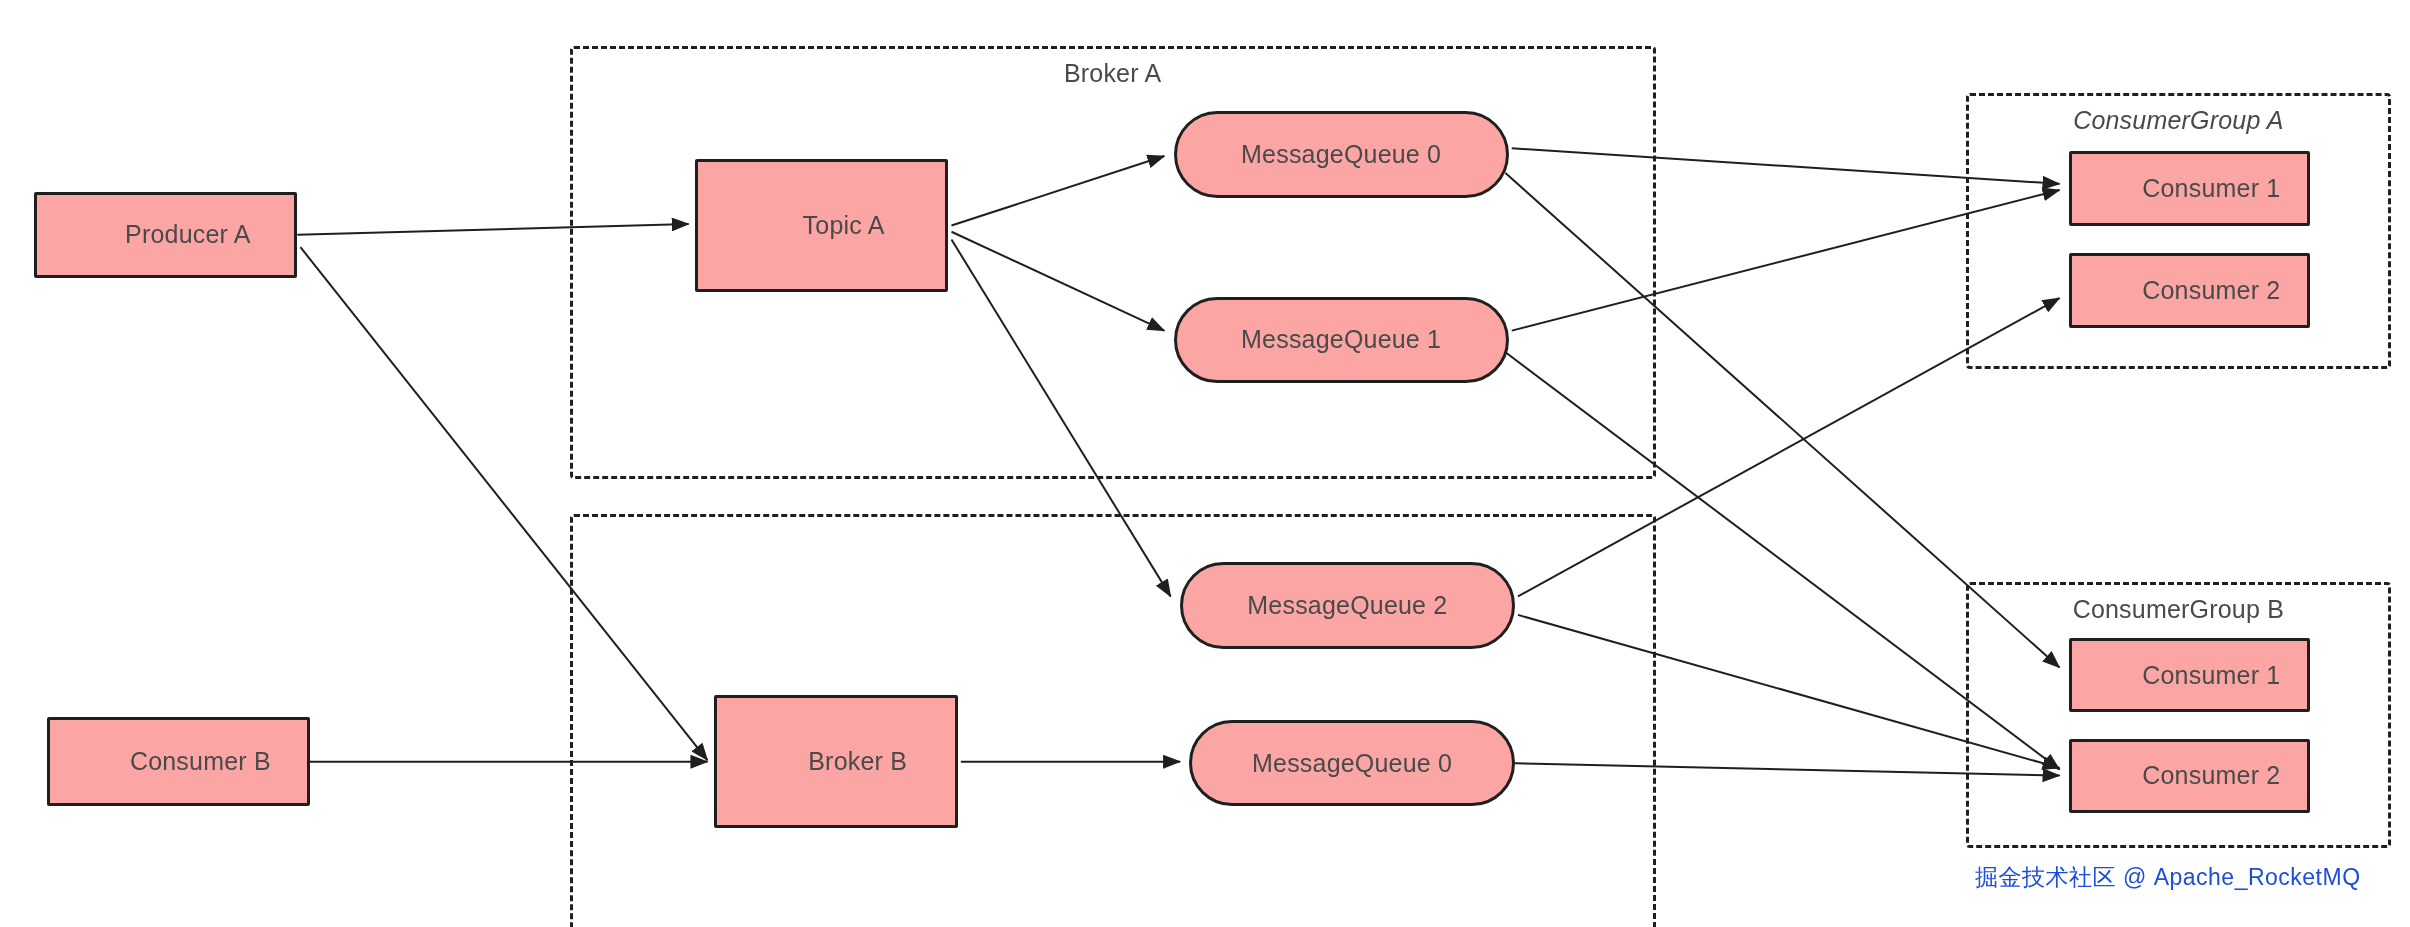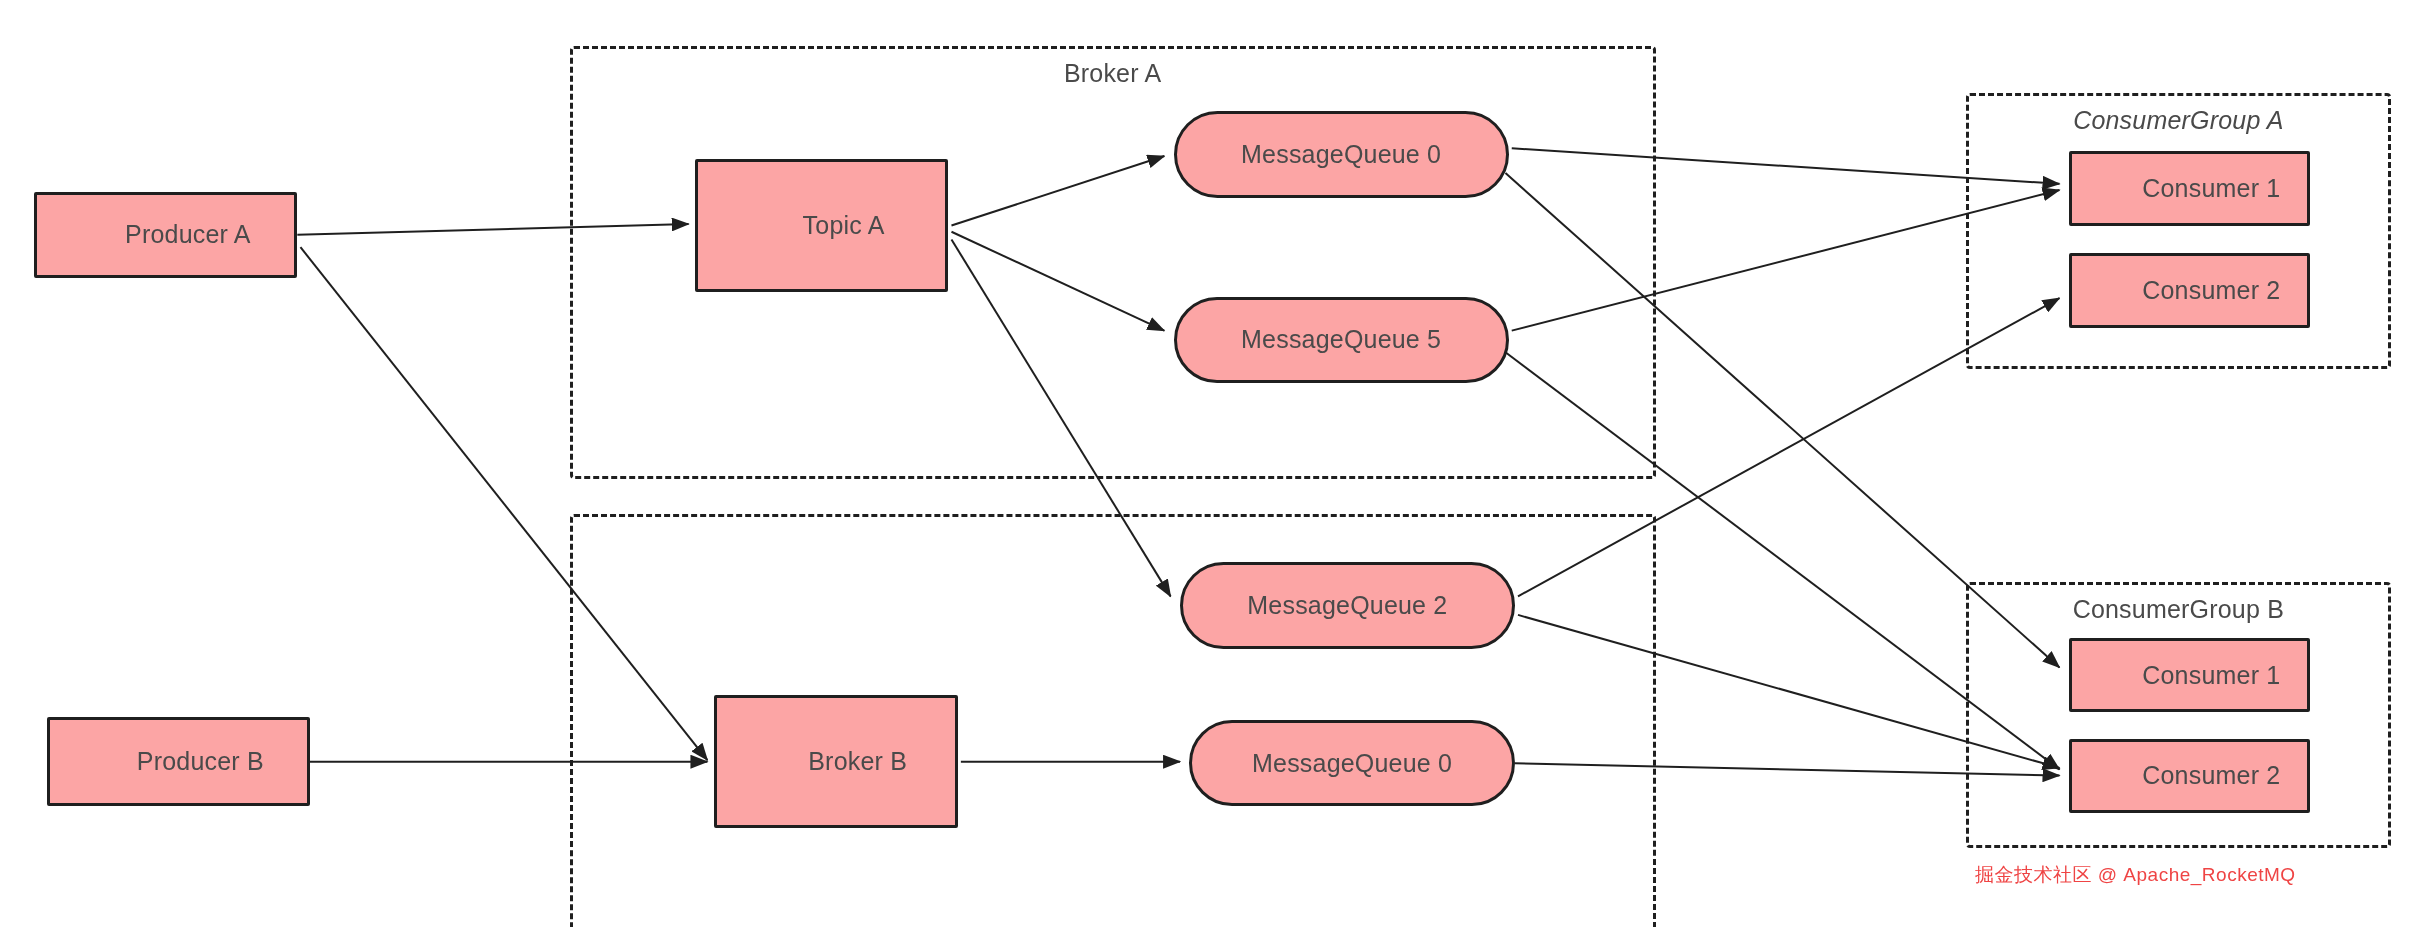--- a/index.html
+++ b/index.html
@@ -56,22 +56,22 @@
     font-size: 25px;
     letter-spacing: 0.2px;
     white-space: nowrap;
     z-index: 5;
   }
   .node.rect    { border-radius: 2px; padding-left: 44px; }
   .node.stadium { border-radius: 999px; }
 
   .watermark {
     position: absolute;
-    color: #ef4444;
-    font-size: 19px;
+    color: #1d4ed8;
+    font-size: 23px;
     white-space: nowrap;
     letter-spacing: 0.5px;
   }
 </style>
 </head>
 <body>
 
 <div id="canvas">
 
   <svg id="edge-layer" viewBox="0 0 1540 600" preserveAspectRatio="none">
@@ -108,33 +108,33 @@
       </div>
       <div class="group-box" style="left: 1965.56px; top: 582.465px; width: 425.662px; height: 265.74px;">
         <div class="group-label top">ConsumerGroup B</div>
       </div>
     </div>
   <div id="nodes-layer">
       <div class="node rect" style="left: 34.4286px; top: 191.58px; width: 262.909px; height: 86.52px;">
         <span>Producer A</span>
       </div>
       <div class="node rect" style="left: 46.9481px; top: 716.88px; width: 262.909px; height: 89.61px;">
-        <span>Producer B</span>
+        <span>Consumer B</span>
       </div>
       <div class="node rect" style="left: 694.831px; top: 159.135px; width: 253.519px; height: 132.87px;">
         <span>Topic A</span>
       </div>
       <div class="node rect" style="left: 713.61px; top: 695.25px; width: 244.13px; height: 132.87px;">
         <span>Broker B</span>
       </div>
       <div class="node stadium" style="left: 1173.7px; top: 111.24px; width: 334.896px; height: 86.52px;">
         <span>MessageQueue 0</span>
       </div>
       <div class="node stadium" style="left: 1173.7px; top: 296.64px; width: 334.896px; height: 86.52px;">
-        <span>MessageQueue 5</span>
+        <span>MessageQueue 1</span>
       </div>
       <div class="node stadium" style="left: 1179.96px; top: 562.38px; width: 334.896px; height: 86.52px;">
         <span>MessageQueue 2</span>
       </div>
       <div class="node stadium" style="left: 1189.35px; top: 719.97px; width: 325.506px; height: 86.52px;">
         <span>MessageQueue 0</span>
       </div>
       <div class="node rect" style="left: 2068.84px; top: 151.41px; width: 241px; height: 74.16px;">
         <span>Consumer 1</span>
       </div>

